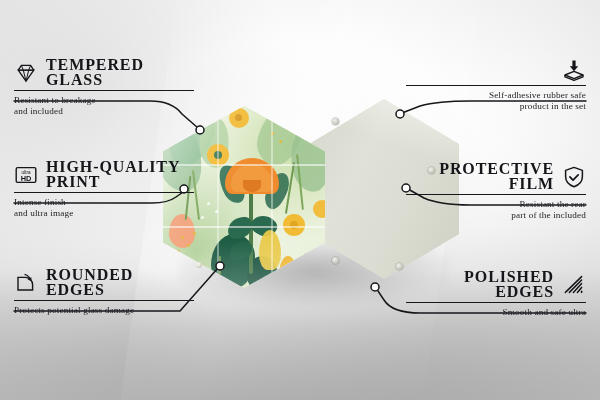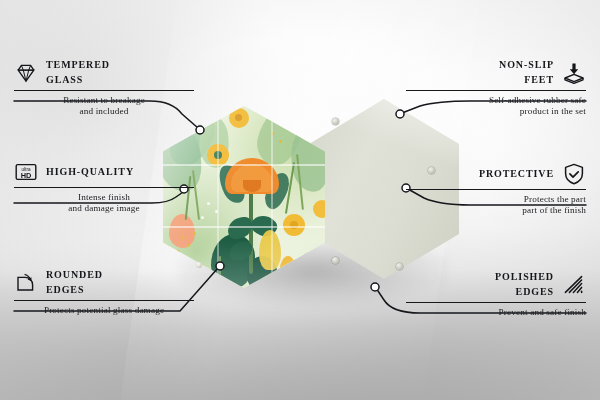--- a/index.html
+++ b/index.html
@@ -108,30 +108,30 @@
     background:radial-gradient(circle at 35% 32%,#fdfdfa 0%,#d3d4c8 60%,#aaab9f 100%);
   }
 
   
   #wires{position:absolute;left:0;top:0;width:600px;height:400px;pointer-events:none;}
 
   
   .feat{position:absolute;width:180px;}
   .feat .head{display:flex;align-items:center;gap:8px;}
   .feat .titles{
-    font-weight:bold;font-size:10px;letter-spacing:.9px;color:#15161a;
+    font-weight:bold;font-size:16px;letter-spacing:.9px;color:#15161a;
     line-height:14.5px;text-transform:uppercase;
   }
   .feat .rule{height:1px;background:#17181c;margin-top:3px;}
   .feat .desc{
     font-size:9.2px;line-height:11.4px;color:#1d1e22;margin-top:4px;letter-spacing:.15px;
   }
   .feat.left .head{justify-content:flex-start;}
   .feat.left .titles{text-align:left;}
-  .feat.left .desc{text-align:center;}
+  .feat.left .desc{text-align:left;}
   .feat.right .head{justify-content:flex-end;}
   .feat.right .titles{text-align:right;}
   .feat.right .desc{text-align:right;}
   .ico{width:24px;height:24px;flex:0 0 24px;display:block;text-align:center;}
   .ico svg{display:block;width:24px;height:24px;}
 
   
   #feat-tempered-glass{left:14px;top:58px;}
   #feat-hq-print{left:14px;top:160px;}
   #feat-rounded-edges{left:14px;top:268px;}
@@ -282,26 +282,27 @@
     <div class="head">
       <span class="ico">
         <svg viewBox="0 0 24 24">
           <rect x="2.2" y="4.6" width="19.6" height="14.8" rx="1.4" fill="none" stroke="#15161a" stroke-width="1.4"></rect>
           <text x="12" y="11.4" font-family="Liberation Sans, sans-serif" font-size="4.6" text-anchor="middle" fill="#15161a">ultra</text>
           <text x="12" y="17.6" font-family="Liberation Sans, sans-serif" font-size="7.4" font-weight="bold" text-anchor="middle" fill="#15161a">HD</text>
         </svg>
       </span>
       <div class="titles">
         <div>HIGH-QUALITY</div>
+        <div>PRINT</div>
       </div>
     </div>
     <div class="rule"></div>
     <div class="desc">
       <div>Intense finish</div>
-      <div>and damage image</div>
+      <div>and ultra image</div>
     </div>
   </div>
 
   <div class="feat left" id="feat-rounded-edges">
     <div class="head">
       <span class="ico">
         <svg viewBox="0 0 24 24">
           <path d="M4 6.4h7.2A7.4 7.4 0 0 1 18.6 13.8V19H4V6.4z" fill="none" stroke="#15161a" stroke-width="1.4"></path>
           <path d="M10.6 3.4a10 10 0 0 1 6.4 6.1" fill="none" stroke="#15161a" stroke-width="1.3"></path>
           <path d="M17.6 6.2l-0.6 3.9-3.5-1.6" fill="#15161a"></path>
@@ -313,55 +314,52 @@
       </div>
     </div>
     <div class="rule"></div>
     <div class="desc">
       <div>Protects potential glass damage</div>
     </div>
   </div>
 
   <div class="feat right" id="feat-non-slip-feet">
     <div class="head">
-      <div class="titles">
-        <div>NON-SLIP</div>
-        <div>FEET</div>
-      </div>
       <span class="ico">
         <svg viewBox="0 0 24 24">
           <path d="M10.4 2.6h3.2v5.6h2.6L12 13.2 7.8 8.2h2.6V2.6z" fill="#15161a"></path>
           <path d="M12 13.4 21 17l-9 3.6L3 17l9-3.6z" fill="none" stroke="#15161a" stroke-width="1.4" stroke-linejoin="round"></path>
           <path d="M3 17v1.8l9 3.6 9-3.6V17" fill="none" stroke="#15161a" stroke-width="1.4" stroke-linejoin="round"></path>
         </svg>
       </span>
     </div>
     <div class="rule"></div>
     <div class="desc">
       <div>Self-adhesive rubber safe</div>
       <div>product in the set</div>
     </div>
   </div>
 
   <div class="feat right" id="feat-protective-film">
     <div class="head">
       <div class="titles">
         <div>PROTECTIVE</div>
+        <div>FILM</div>
       </div>
       <span class="ico">
         <svg viewBox="0 0 24 24">
           <path d="M12 2.4 20.4 5.4v6.2c0 5-3.6 8.6-8.4 10.2-4.8-1.6-8.4-5.2-8.4-10.2V5.4L12 2.4z" fill="none" stroke="#15161a" stroke-width="1.5" stroke-linejoin="round"></path>
           <path d="M7.9 11.9 11 15.1l5.2-5.3" fill="none" stroke="#15161a" stroke-width="1.7" stroke-linecap="round" stroke-linejoin="round"></path>
         </svg>
       </span>
     </div>
     <div class="rule"></div>
     <div class="desc">
-      <div>Protects the part</div>
-      <div>part of the finish</div>
+      <div>Resistant the rear</div>
+      <div>part of the included</div>
     </div>
   </div>
 
   <div class="feat right" id="feat-polished-edges">
     <div class="head">
       <div class="titles">
         <div>POLISHED</div>
         <div>EDGES</div>
       </div>
       <span class="ico">
@@ -371,17 +369,17 @@
             <path d="M7.4 19.4 19.6 7.0"></path>
             <path d="M11.4 19.4 19.6 10.6"></path>
             <path d="M15.4 19.4 19.6 14.4"></path>
             <path d="M19.6 18.2v1.2"></path>
           </g>
         </svg>
       </span>
     </div>
     <div class="rule"></div>
     <div class="desc">
-      <div>Prevent and safe finish</div>
+      <div>Smooth and safe ultra</div>
     </div>
   </div>
 
 </div>
 
 </body></html>

